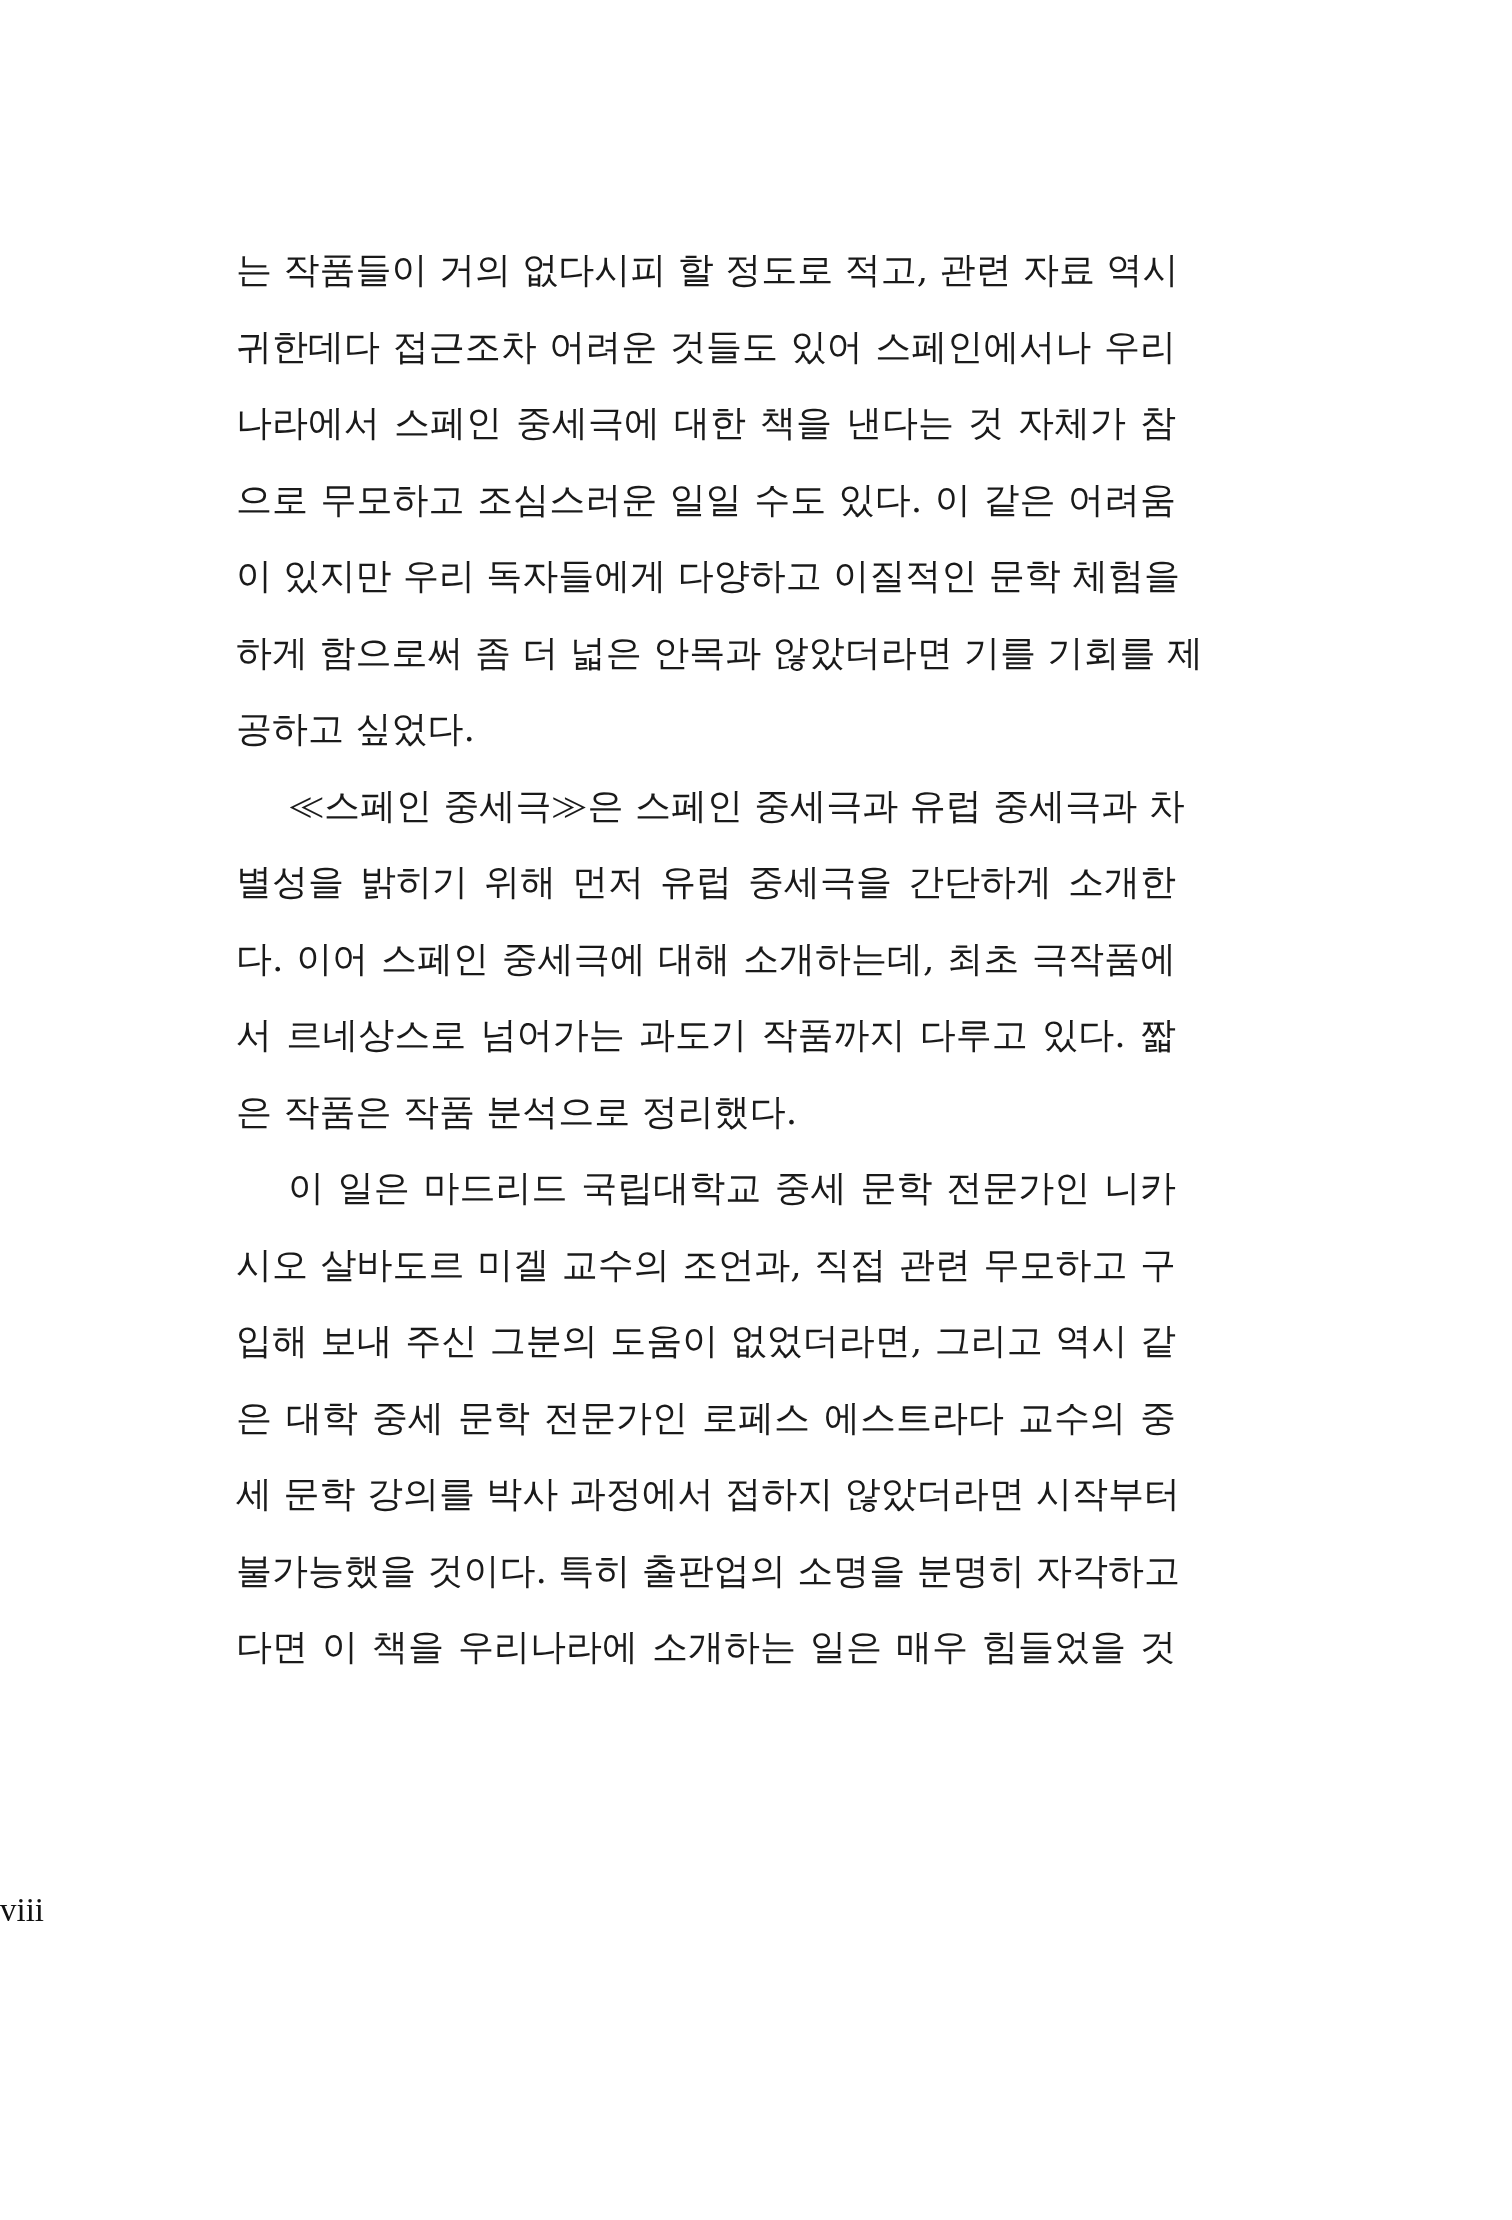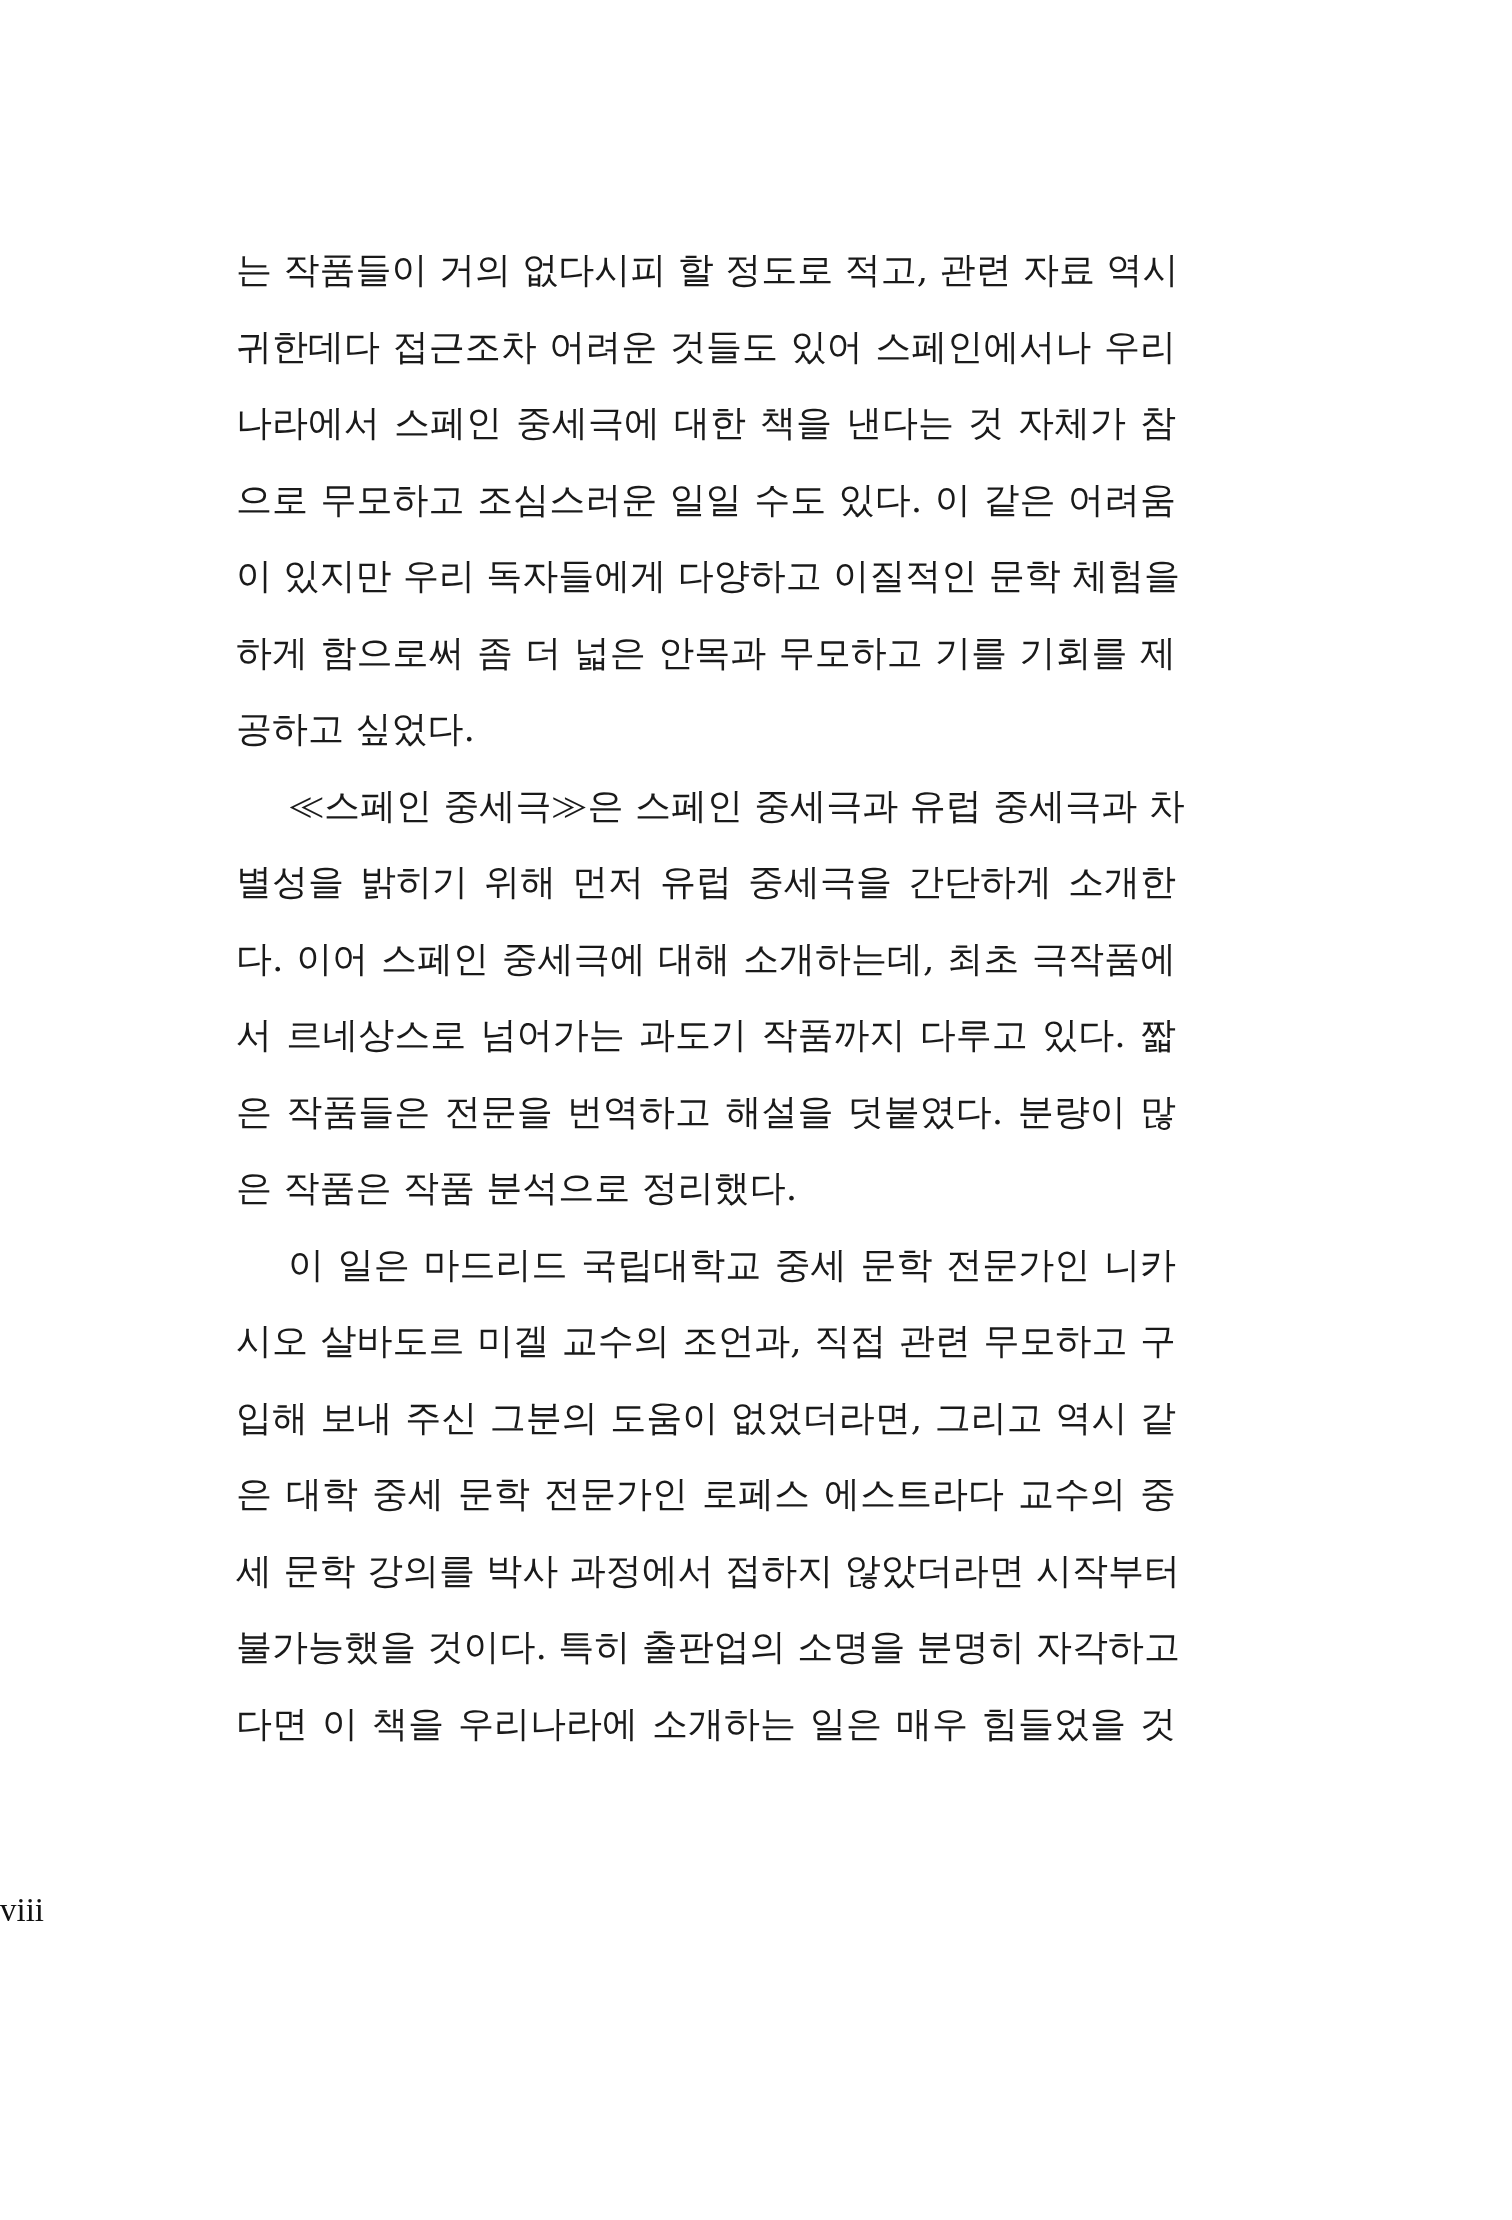--- a/index.html
+++ b/index.html
@@ -52,30 +52,29 @@
 <body>
 
 <div class="page">
 
   <div>
     <span class="line">는 작품들이 거의 없다시피 할 정도로 적고, 관련 자료 역시</span>
     <span class="line">귀한데다 접근조차 어려운 것들도 있어 스페인에서나 우리</span>
     <span class="line">나라에서 스페인 중세극에 대한 책을 낸다는 것 자체가 참</span>
     <span class="line">으로 무모하고 조심스러운 일일 수도 있다. 이 같은 어려움</span>
     <span class="line">이 있지만 우리 독자들에게 다양하고 이질적인 문학 체험을</span>
-    <span class="line">하게 함으로써 좀 더 넓은 안목과 무모하고 기를 기회를 제</span>
+    <span class="line">하게 함으로써 좀 더 넓은 안목과 않았더라면 기를 기회를 제</span>
     <span class="line last">공하고 싶었다.</span>
   </div>
 
   <div>
     <span class="line indent">≪스페인 중세극≫은 스페인 중세극과 유럽 중세극과 차</span>
     <span class="line">별성을 밝히기 위해 먼저 유럽 중세극을 간단하게 소개한</span>
     <span class="line">다. 이어 스페인 중세극에 대해 소개하는데, 최초 극작품에</span>
     <span class="line">서 르네상스로 넘어가는 과도기 작품까지 다루고 있다. 짧</span>
-    <span class="line">은 작품들은 전문을 번역하고 해설을 덧붙였다. 분량이 많</span>
     <span class="line last">은 작품은 작품 분석으로 정리했다.</span>
   </div>
 
   <div>
     <span class="line indent">이 일은 마드리드 국립대학교 중세 문학 전문가인 니카</span>
     <span class="line">시오 살바도르 미겔 교수의 조언과, 직접 관련 무모하고 구</span>
     <span class="line">입해 보내 주신 그분의 도움이 없었더라면, 그리고 역시 같</span>
     <span class="line">은 대학 중세 문학 전문가인 로페스 에스트라다 교수의 중</span>
     <span class="line">세 문학 강의를 박사 과정에서 접하지 않았더라면 시작부터</span>
     <span class="line">불가능했을 것이다. 특히 출판업의 소명을 분명히 자각하고</span>

